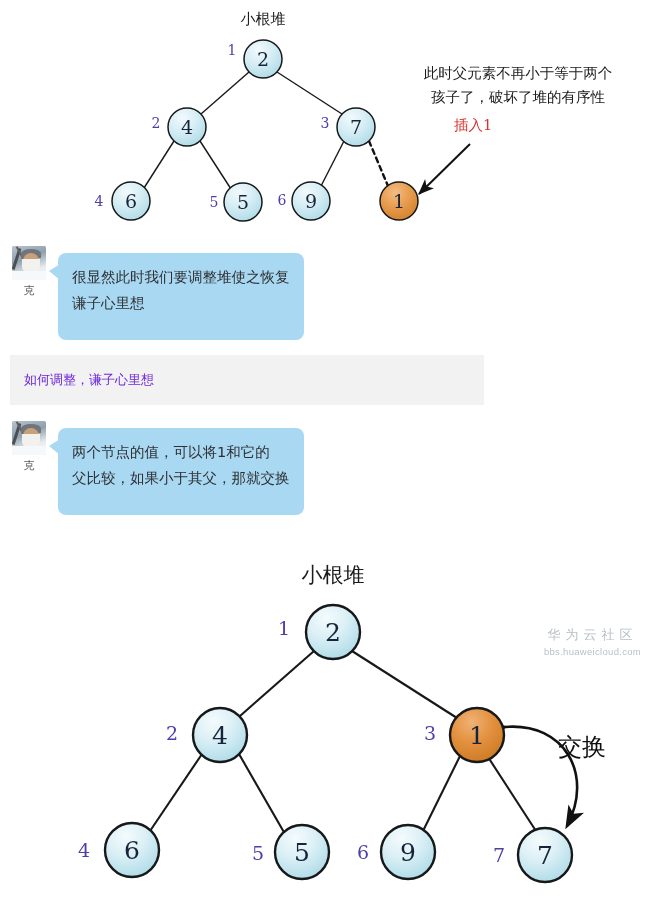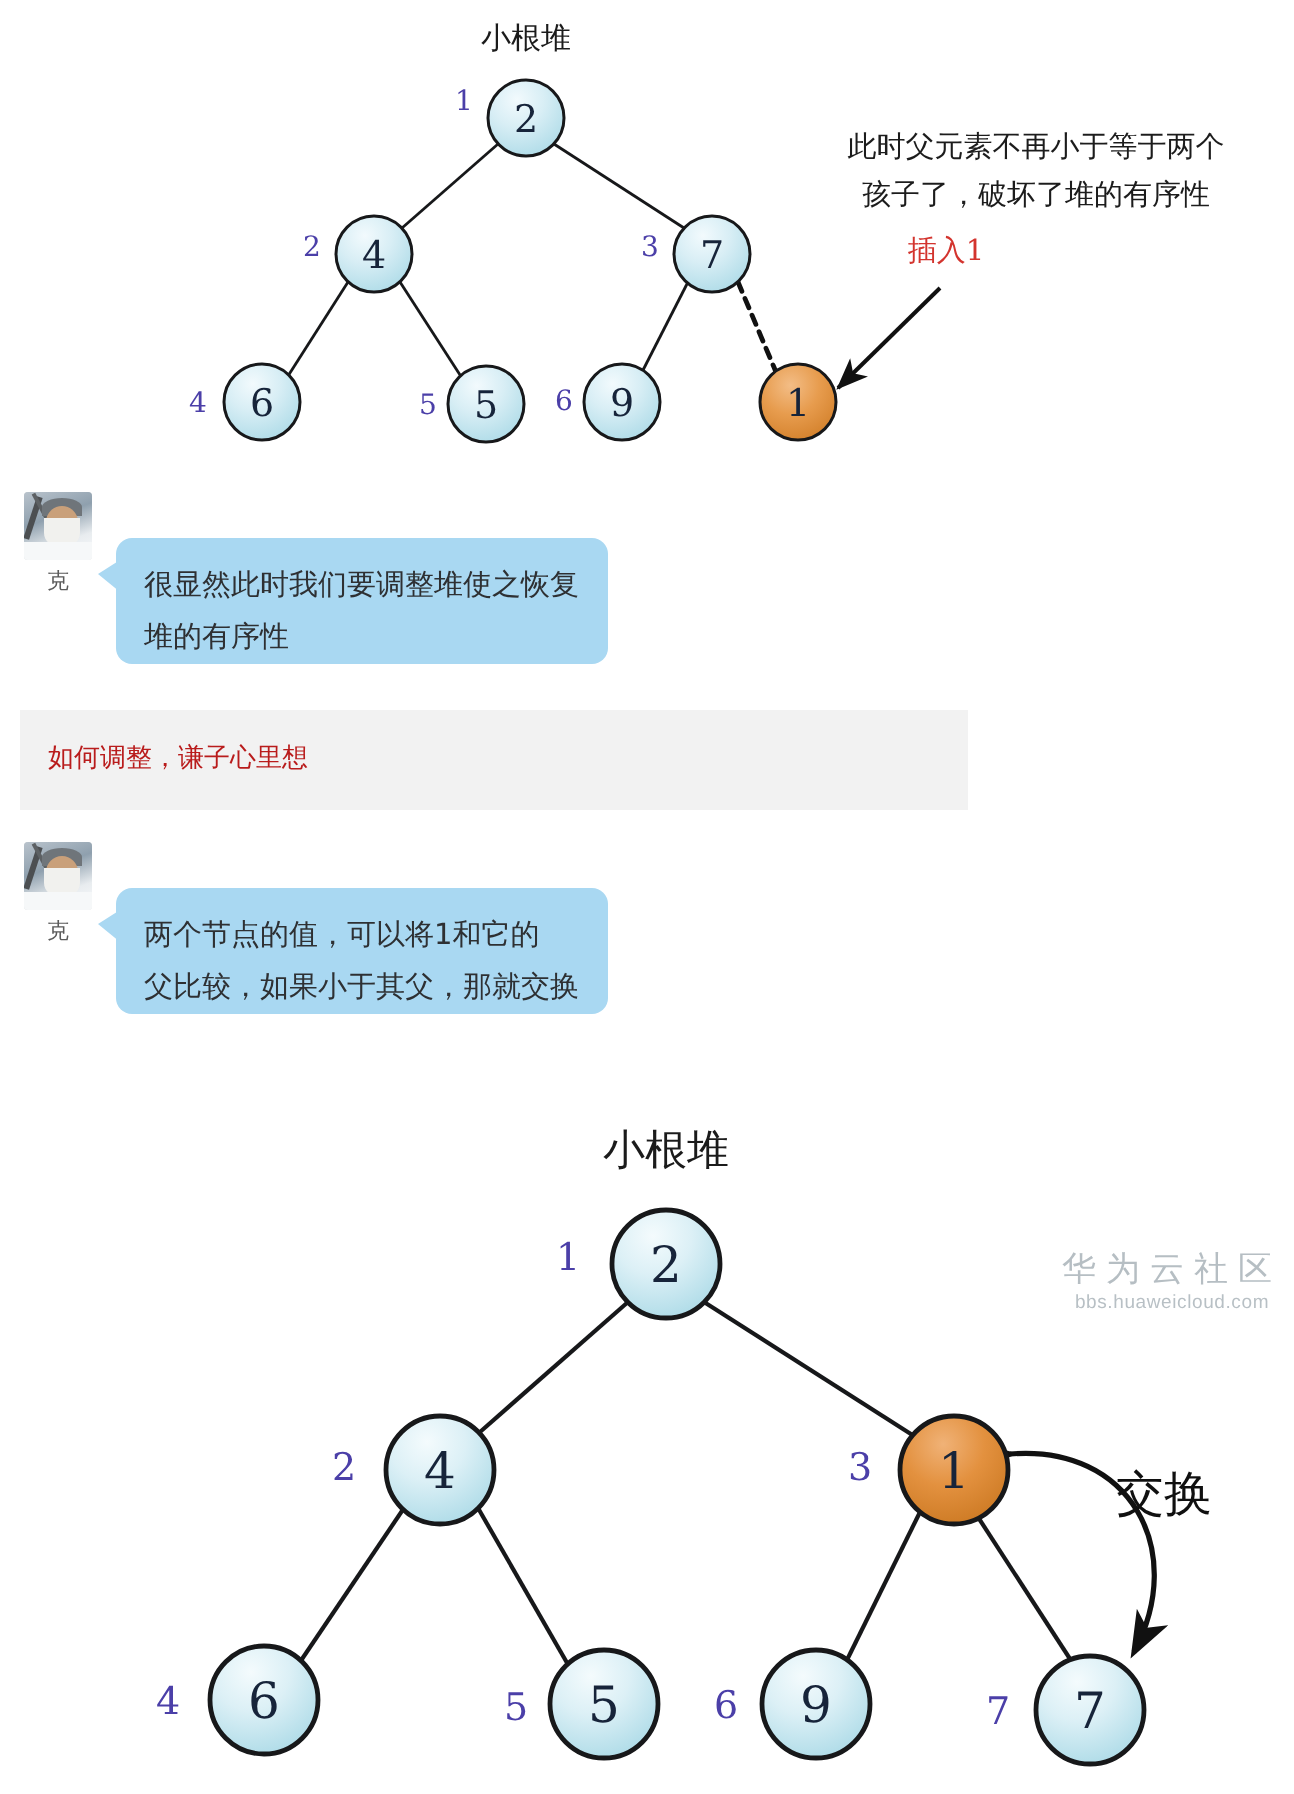--- a/index.html
+++ b/index.html
@@ -36,41 +36,41 @@
   .avatar .snow{position:absolute;left:0;bottom:0;width:34px;height:9px;background:#f6f8f9;}
   .avatar-name{
     font-size:11px;color:#5b5b5b;margin-top:4px;
     font-family:"DejaVu Sans","Liberation Sans",sans-serif;
     line-height:13px;
   }
   .bubble{
     position:relative;
     background:#a9d8f2;
     border-radius:8px;
-    padding:11px 14px 0 14px;
+    padding:11px 14px 24px 14px;
     font-size:14.5px;
     line-height:26px;
     color:#2e3033;
     font-family:"DejaVu Sans","Liberation Sans",sans-serif;
     max-width:302px;
-    margin-top:26px;
+    margin-top:10px;
     box-sizing:border-box;
   }
   .bubble:before{
     content:"";position:absolute;left:-9px;top:11px;
     width:0;height:0;
     border-top:7px solid transparent;
     border-bottom:9px solid transparent;
     border-right:11px solid #a9d8f2;
   }
   .bubble .line{display:block;white-space:nowrap;}
   .sysbar{
     position:absolute;left:10px;width:474px;
     background:#f2f2f2;
-    color:#b91c1c;
+    color:#6d28d9;
     font-size:13px;
     line-height:18px;
     font-family:"DejaVu Sans","Liberation Sans",sans-serif;
     padding:16px 0 16px 14px;
     box-sizing:border-box;
   }
 
   
   .nodeval{font-family:"DejaVu Serif","Liberation Serif",serif;font-size:19px;fill:#17243a;}
   .nodeval-lg{font-family:"DejaVu Serif","Liberation Serif",serif;font-size:25px;fill:#17243a;}
@@ -90,21 +90,21 @@
   .ncircle-lg{stroke:#17181a;stroke-width:2.4;}
 
   
   .watermark{
     position:absolute;right:6px;bottom:6px;
     text-align:center;
     pointer-events:none;
   }
   .wm-main{
     font-family:"DejaVu Sans","Liberation Sans",sans-serif;
-    font-size:17px;letter-spacing:5px;color:#9aa6ad;opacity:.72;
+    font-size:13px;letter-spacing:5px;color:#9aa6ad;opacity:.72;
     line-height:20px;
   }
   .wm-sub{
     font-family:Liberation Sans, sans-serif;
     font-size:9.5px;letter-spacing:.3px;color:#a7b1b7;opacity:.8;
     line-height:11px;margin-top:1px;
   }
 </style>
 </head>
 <body>
@@ -192,21 +192,21 @@
             <div class="pole2"></div>
           <div class="hat"></div>
             <div class="face"></div>
             <div class="beard"></div>
             <div class="snow"></div>
         </div>
         <div class="avatar-name">克</div>
       </div>
       <div class="bubble">
         <span class="line">很显然此时我们要调整堆使之恢复</span>
-        <span class="line">堆的有序性</span>
+        <span class="line">谦子心里想</span>
       </div>
     </div>
 
     <div class="sysbar" style="top:112px;">
       <span>如何调整，谦子心里想</span>
     </div>
 
     <div class="chat-row" style="position:absolute;top:175px;left:0;width:647px;height:130px;">
       <div class="avatar-col">
         <div class="avatar">

